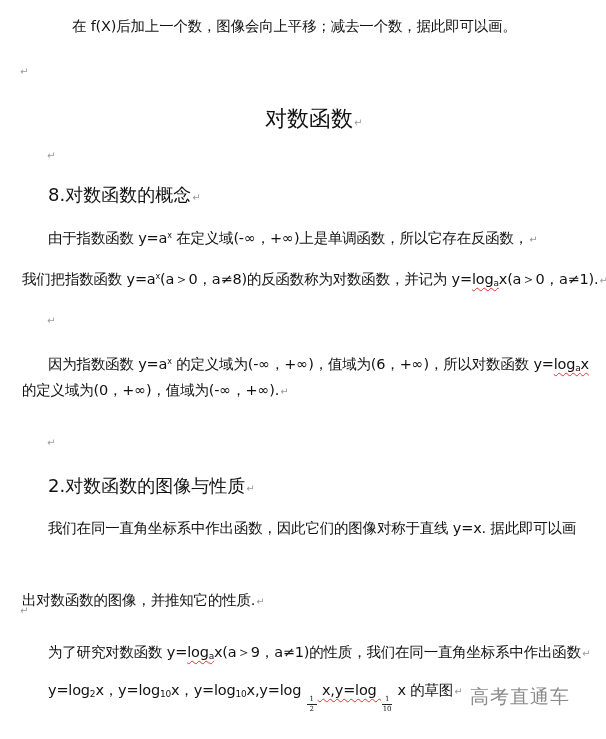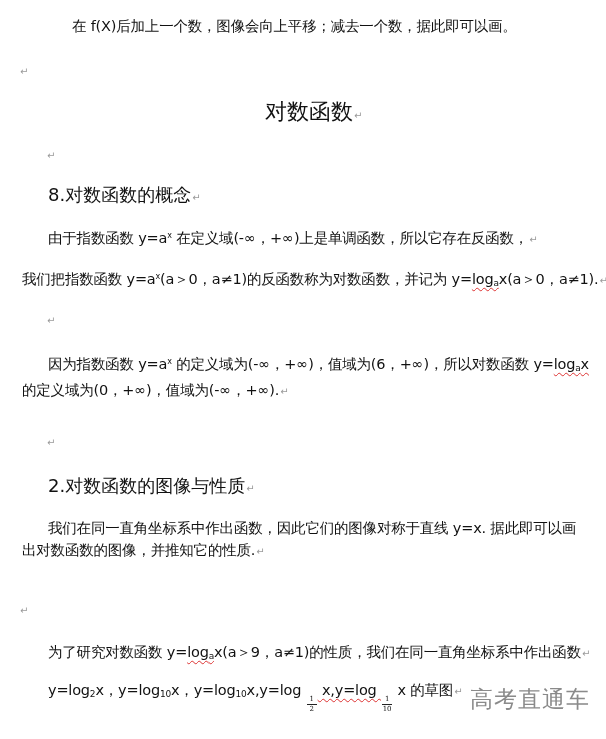--- a/index.html
+++ b/index.html
@@ -4,35 +4,35 @@
 <style>
   html, body { margin: 0; padding: 0; background: #ffffff; }
   body {
     width: 606px; height: 739px; position: relative; overflow: hidden;
     font-family: "DejaVu Sans", "Liberation Sans", sans-serif;
     color: #111111;
   }
   .line { position: absolute; white-space: nowrap; font-size: 14.5px; line-height: 20px; letter-spacing: -0.2px; }
   .pm { color: #9a9a9a; font-size: 10px; margin-left: 1px; }
   .pm-solo { position: absolute; color: #9a9a9a; font-size: 10px; }
-  .title { position: absolute; font-size: 22px; line-height: 32px; white-space: nowrap; }
+  .title { position: absolute; font-size: 22px; line-height: 27px; white-space: nowrap; margin-top: 9px; }
   .h2 { position: absolute; font-size: 18px; line-height: 24px; white-space: nowrap; }
   .sub { font-size: 9px; vertical-align: -2px; }
   .sup { font-size: 8px; vertical-align: 5px; }
   .squig { text-decoration: underline wavy #d33; text-decoration-thickness: 1px; text-underline-offset: 3px; }
   .frac { display: inline-block; position: relative; width: 12px; height: 1px; }
   .frac .fr {
     position: absolute; left: 0; top: 2px; width: 12px; text-align: center;
     font-family: "DejaVu Serif", serif; font-size: 7px; line-height: 7px;
   }
   .frac .fr .num { display: block; }
   .frac .fr .bar { display: block; border-top: 1px solid #222; margin: 1px 1px; }
   .frac .fr .den { display: block; }
   .watermark {
-    position: absolute; left: 470px; top: 684px; font-size: 23px; color: #8a8a8a;
+    position: absolute; left: 470px; top: 684px; font-size: 19px; color: #8a8a8a;
     letter-spacing: 1px; white-space: nowrap;
   }
 </style>
 </head>
 <body>
 
 <div class="line" style="left:72px; top:16px;">
   <span>在 f(X)后加上一个数，图像会向上平移；减去一个数，据此即可以画。</span>
 </div>
 <span class="pm-solo" style="left:478px; top:21px;">↵</span>
@@ -45,42 +45,42 @@
 
 <div class="h2" style="left:48px; top:183px;">
   <span>8.对数函数的概念</span><span class="pm">↵</span>
 </div>
 
 <div class="line" style="left:48px; top:226px;">
   <span>由于指数函数 y=a</span><span class="sup">x</span><span> 在定义域(-∞，+∞)上是单调函数，所以它存在反函数，</span><span class="pm">↵</span>
 </div>
 
 <div class="line" style="left:22px; top:267px;">
-  <span>我们把指数函数 y=a</span><span class="sup">x</span><span>(a＞0，a≠1)的反函数称为对数函数，并记为 y=</span><span class="squig"><span>log</span><span class="sub">a</span></span><span>x(a＞0，a≠1).</span><span class="pm">↵</span>
+  <span>我们把指数函数 y=a</span><span class="sup">x</span><span>(a＞0，a≠8)的反函数称为对数函数，并记为 y=</span><span class="squig"><span>log</span><span class="sub">a</span></span><span>x(a＞0，a≠1).</span><span class="pm">↵</span>
 </div>
 <span class="pm-solo" style="left:47px; top:315px;">↵</span>
 
 <div class="line" style="left:48px; top:352px;">
   <span>因为指数函数  y=a</span><span class="sup">x</span><span> 的定义域为(-∞，+∞)，值域为(6，+∞)，所以对数函数  y=</span><span class="squig"><span>log</span><span class="sub">a</span><span>x</span></span>
 </div>
 
 <div class="line" style="left:22px; top:380px;">
   <span>的定义域为(0，+∞)，值域为(-∞，+∞).</span><span class="pm">↵</span>
 </div>
 <span class="pm-solo" style="left:47px; top:437px;">↵</span>
 
 <div class="h2" style="left:48px; top:474px;">
   <span>2.对数函数的图像与性质</span><span class="pm">↵</span>
 </div>
 
 <div class="line" style="left:48px; top:518px;">
   <span>我们在同一直角坐标系中作出函数，因此它们的图像对称于直线 y=x.  据此即可以画</span>
 </div>
 
-<div class="line" style="left:22px; top:540px;">
+<div class="line" style="left:22px; top:590px;">
   <span>出对数函数的图像，并推知它的性质.</span><span class="pm">↵</span>
 </div>
 <span class="pm-solo" style="left:20px; top:605px;">↵</span>
 
 <div class="line" style="left:48px; top:642px;">
   <span>为了研究对数函数 y=</span><span class="squig"><span>log</span><span class="sub">a</span></span><span>x(a＞9，a≠1)的性质，我们在同一直角坐标系中作出函数</span><span class="pm">↵</span>
 </div>
 
 <div class="line" style="left:48px; top:680px;">
   <span>y=log</span><span class="sub">2</span><span>x，y=log</span><span class="sub">10</span><span>x，y=log</span><span class="sub">10</span><span>x,y=log </span><span class="frac"><span class="fr">

